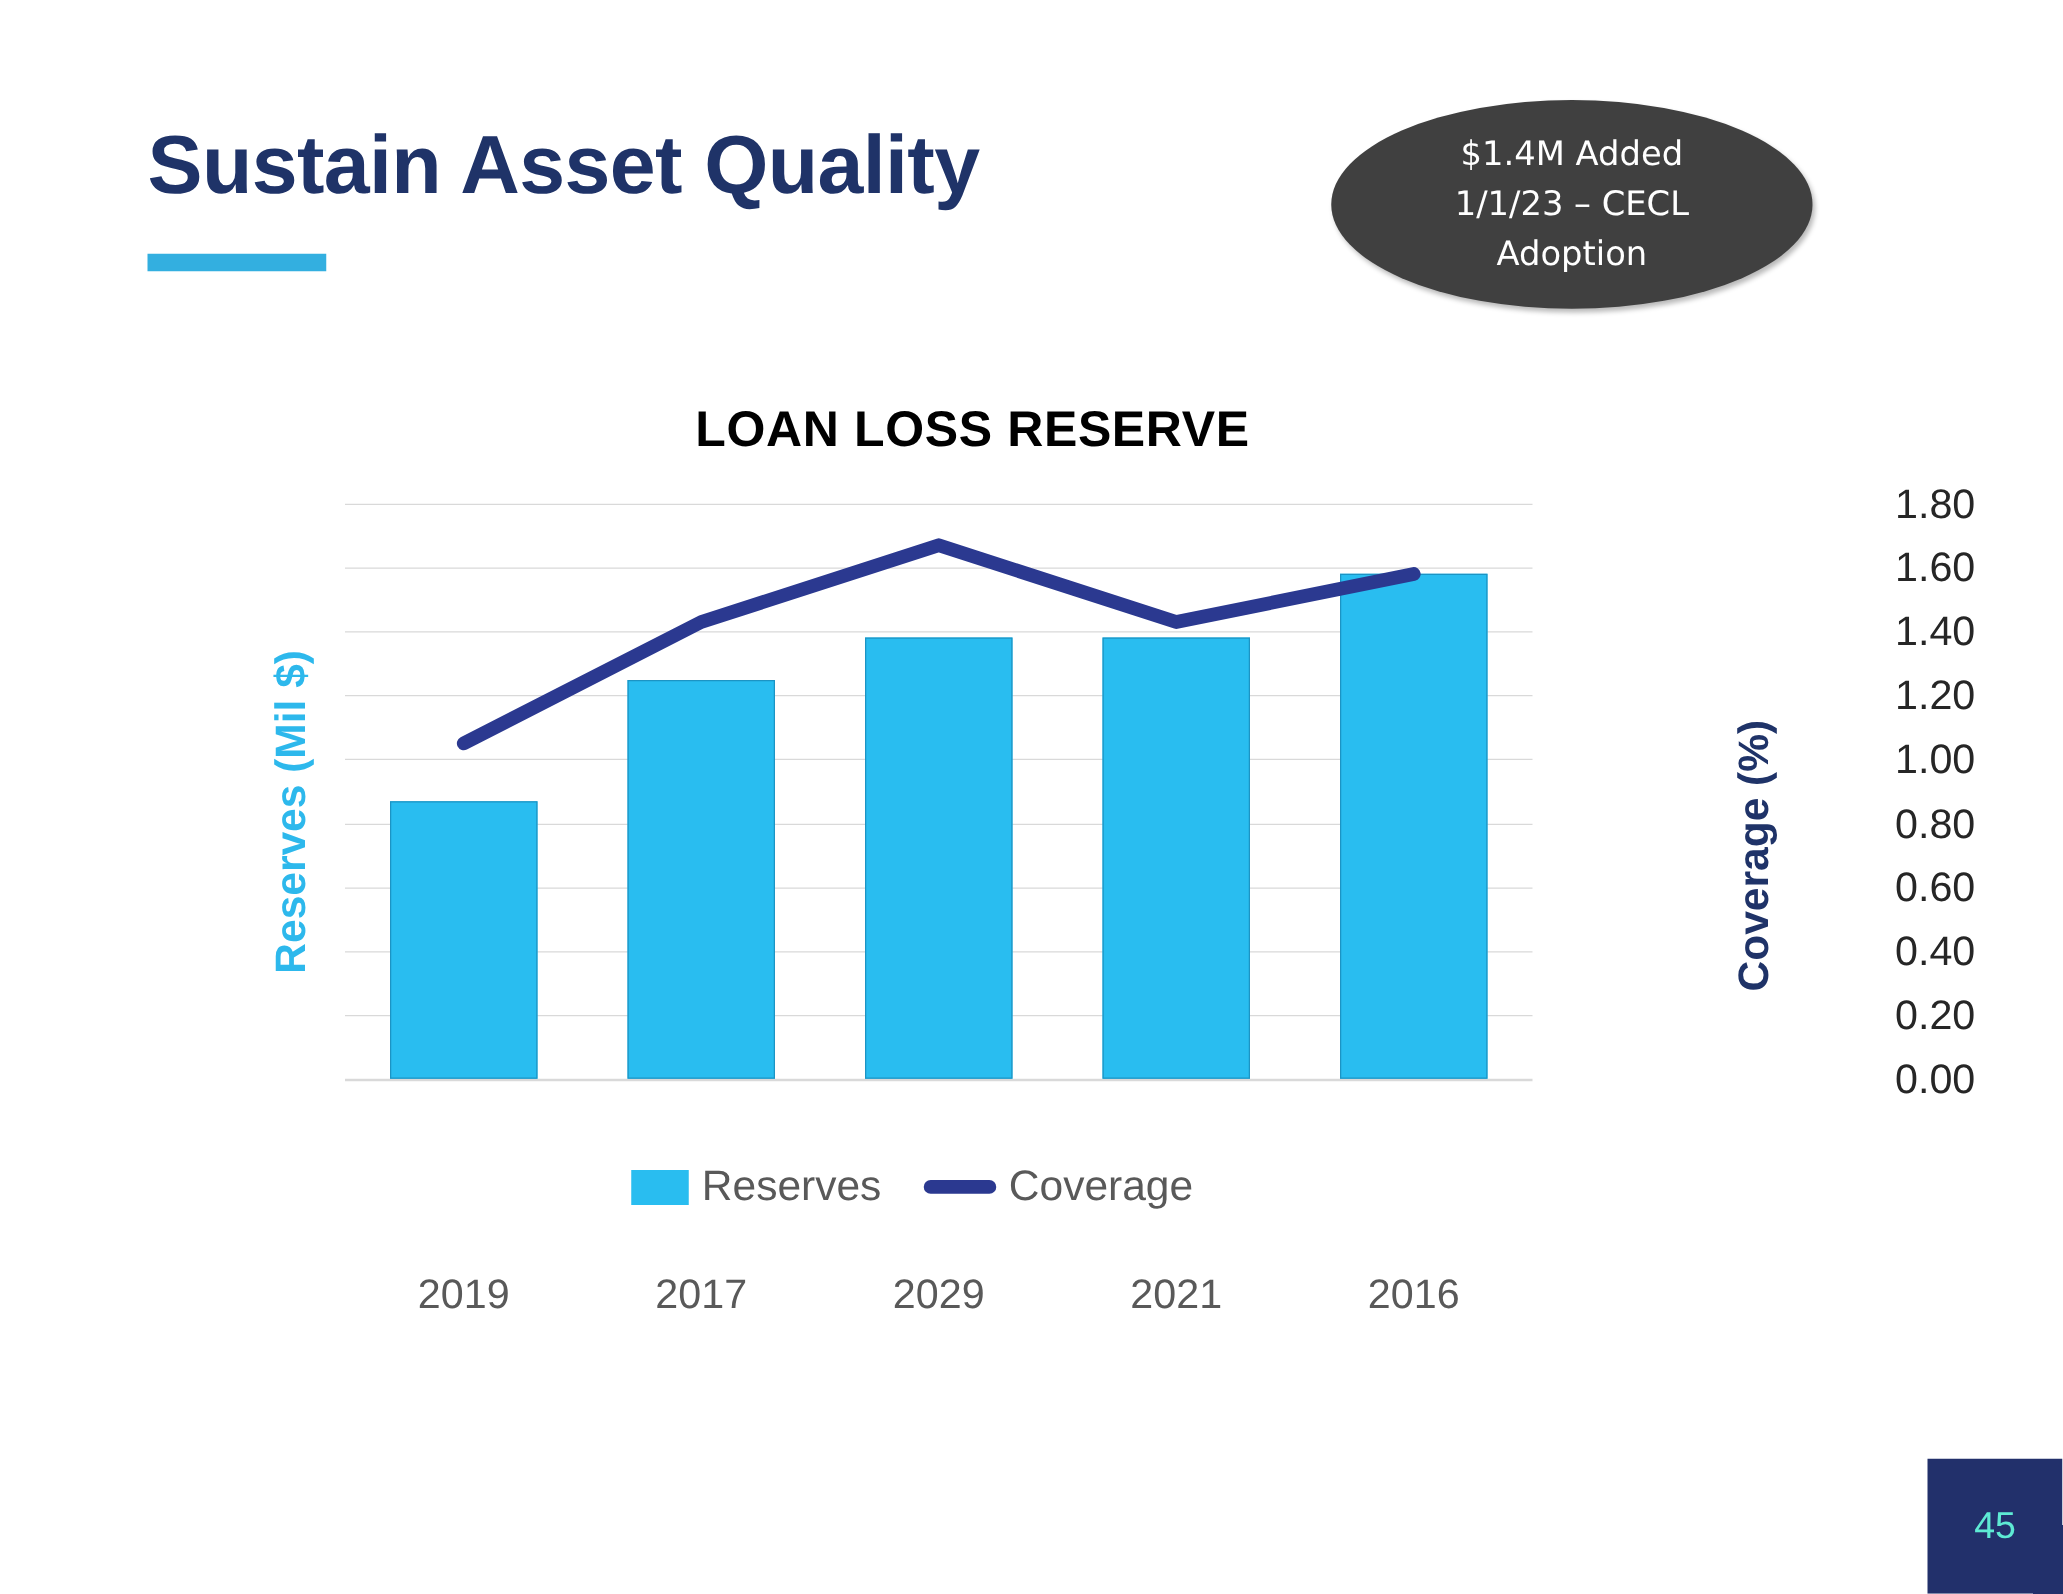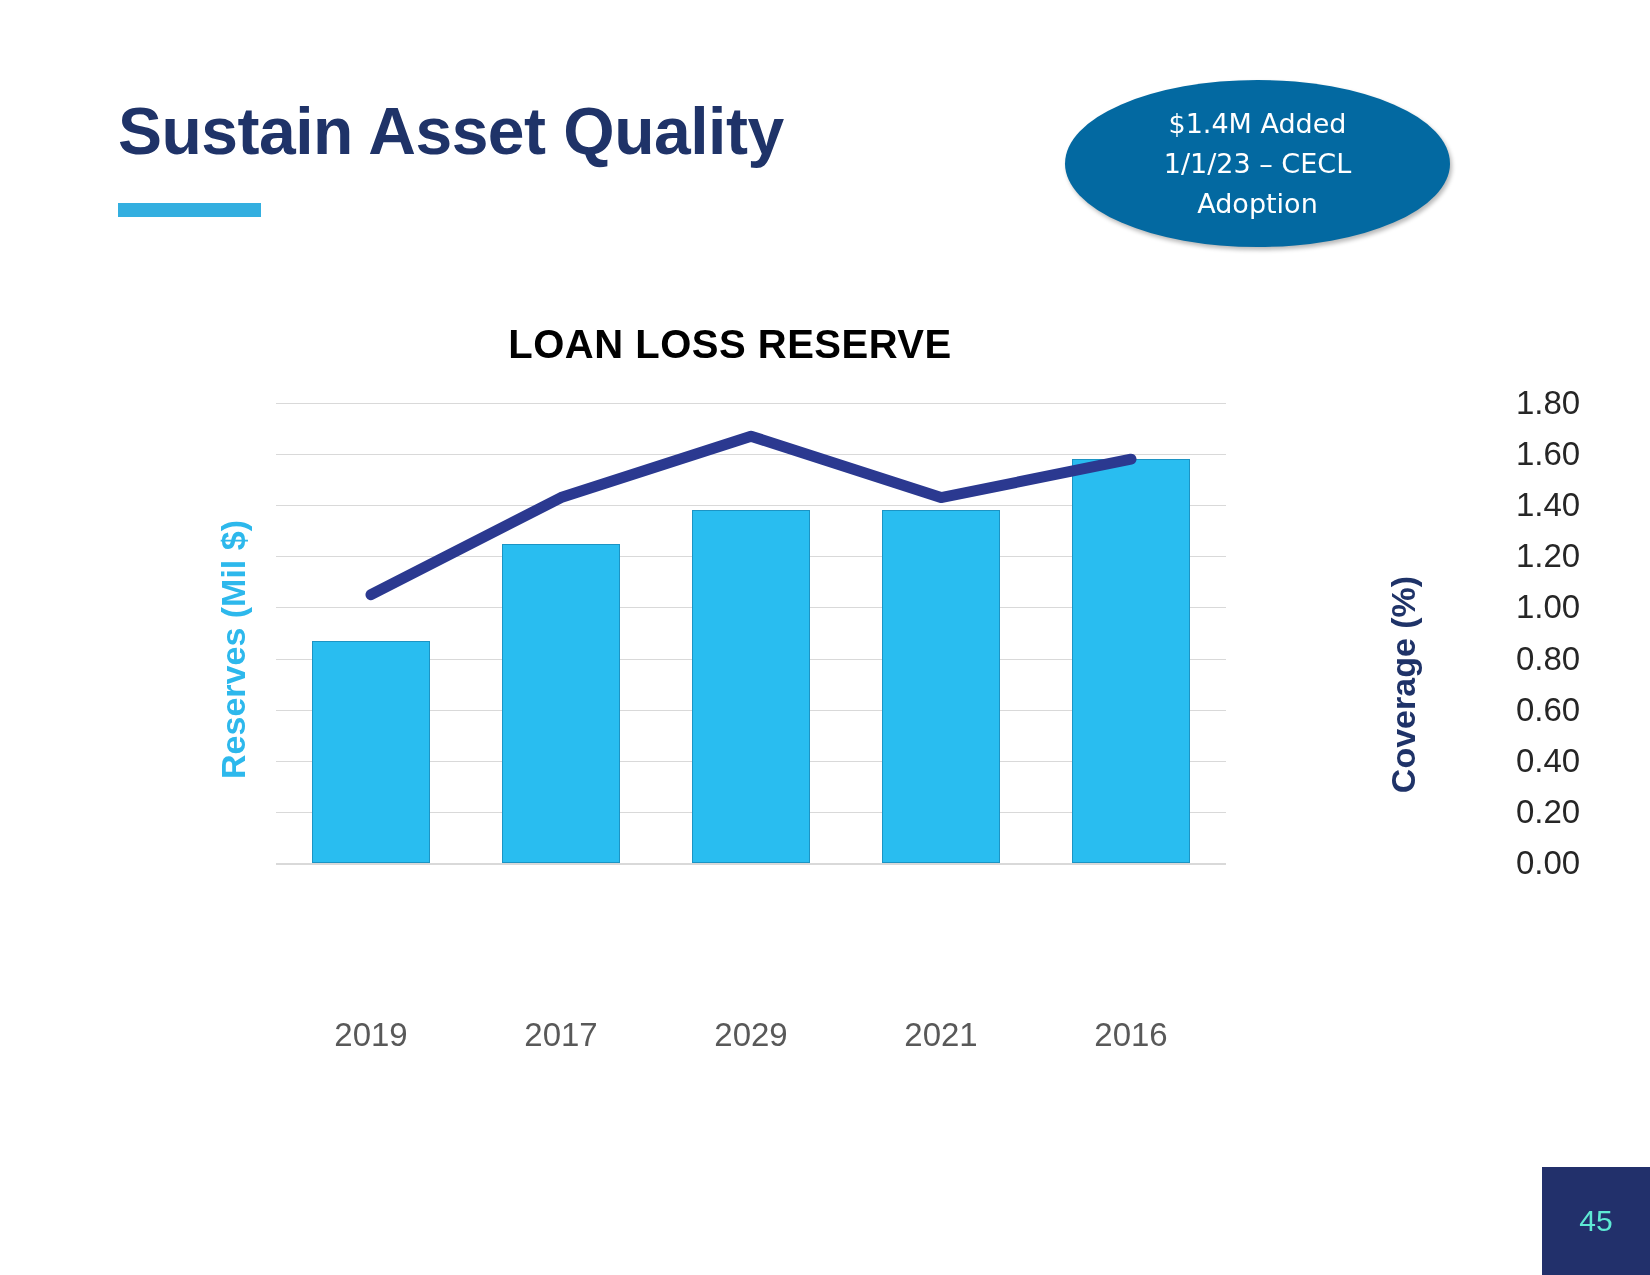--- a/index.html
+++ b/index.html
@@ -37,21 +37,21 @@
   }
 
   
   #callout-oval {
     position: absolute;
     left: 1065px;
     top: 80px;
     width: 385px;
     height: 167px;
     border-radius: 50%;
-    background: #0369a1;
+    background: #404040;
     box-shadow: 2px 3px 4px rgba(0,0,0,0.28);
     display: flex;
     align-items: center;
     justify-content: center;
   }
   #callout-text {
     color: #ffffff;
     font-size: 27px;
     line-height: 40px;
     text-align: center;
@@ -70,20 +70,21 @@
   #chart-title {
     position: absolute;
     left: 0;
     top: 22px;
     width: 1460px;
     text-align: center;
     font-size: 40px;
     font-weight: bold;
     color: #000000;
     letter-spacing: 0.5px;
+    padding-left: 48px;
   }
 
   
   #plot {
     position: absolute;
     left: 276px;
     top: 103px;
     width: 950px;
     height: 460px;
   }
@@ -267,17 +268,27 @@
       </div>
     <div id="xt">
         <div class="xtick" style="left: 95px;">2019</div>
         <div class="xtick" style="left: 285px;">2017</div>
         <div class="xtick" style="left: 475px;">2029</div>
         <div class="xtick" style="left: 665px;">2021</div>
         <div class="xtick" style="left: 855px;">2016</div>
       </div>
   </div>
 
+  <div id="legend">
+    <div class="legend-item">
+      <span class="legend-swatch-bar"></span>
+      <span class="legend-label">Reserves</span>
+    </div>
+    <div class="legend-item">
+      <span class="legend-swatch-line"></span>
+      <span class="legend-label">Coverage</span>
+    </div>
+  </div>
 </div>
 
 <div id="page-number-box">
   <span id="page-number">45</span>
 </div>
 
 </body></html>

